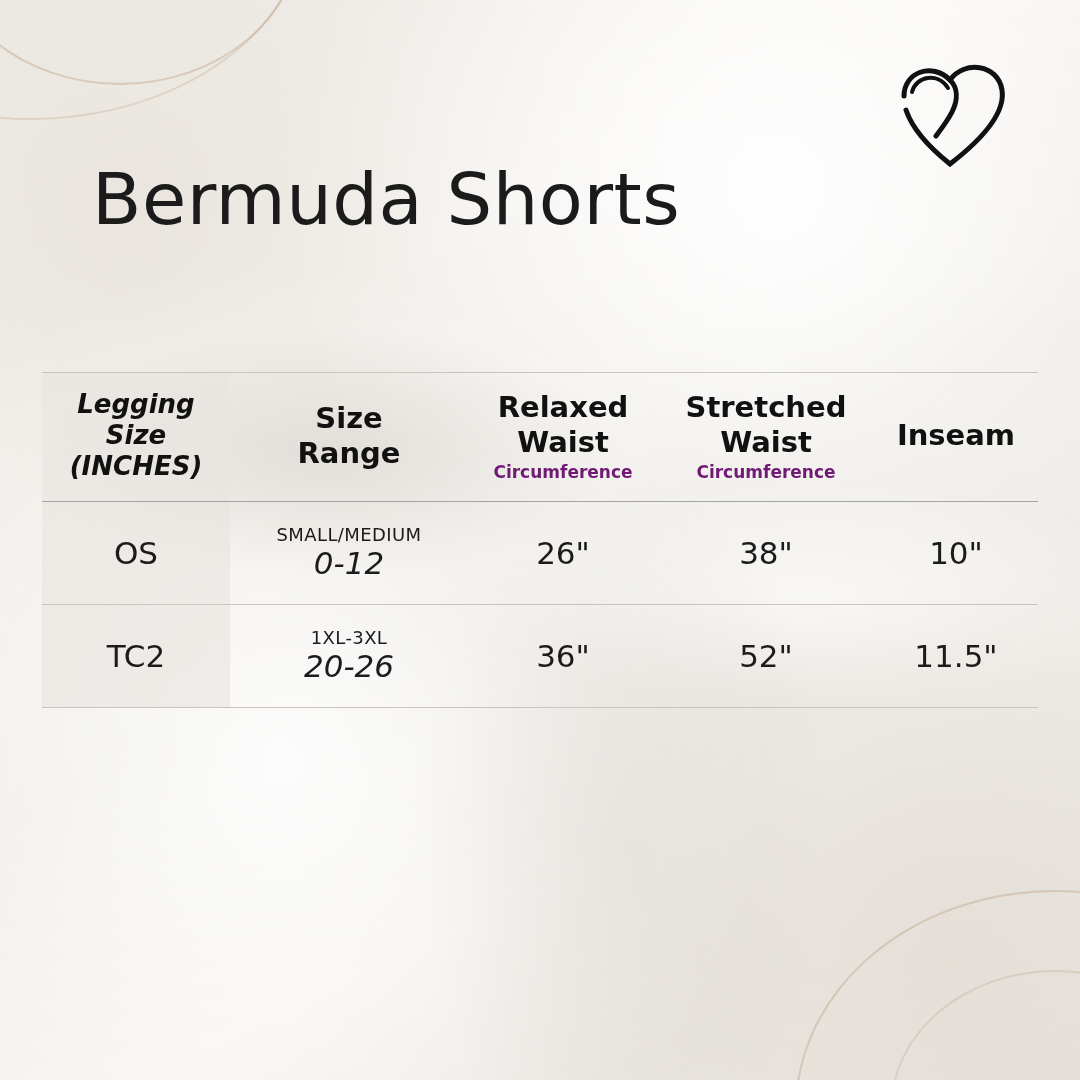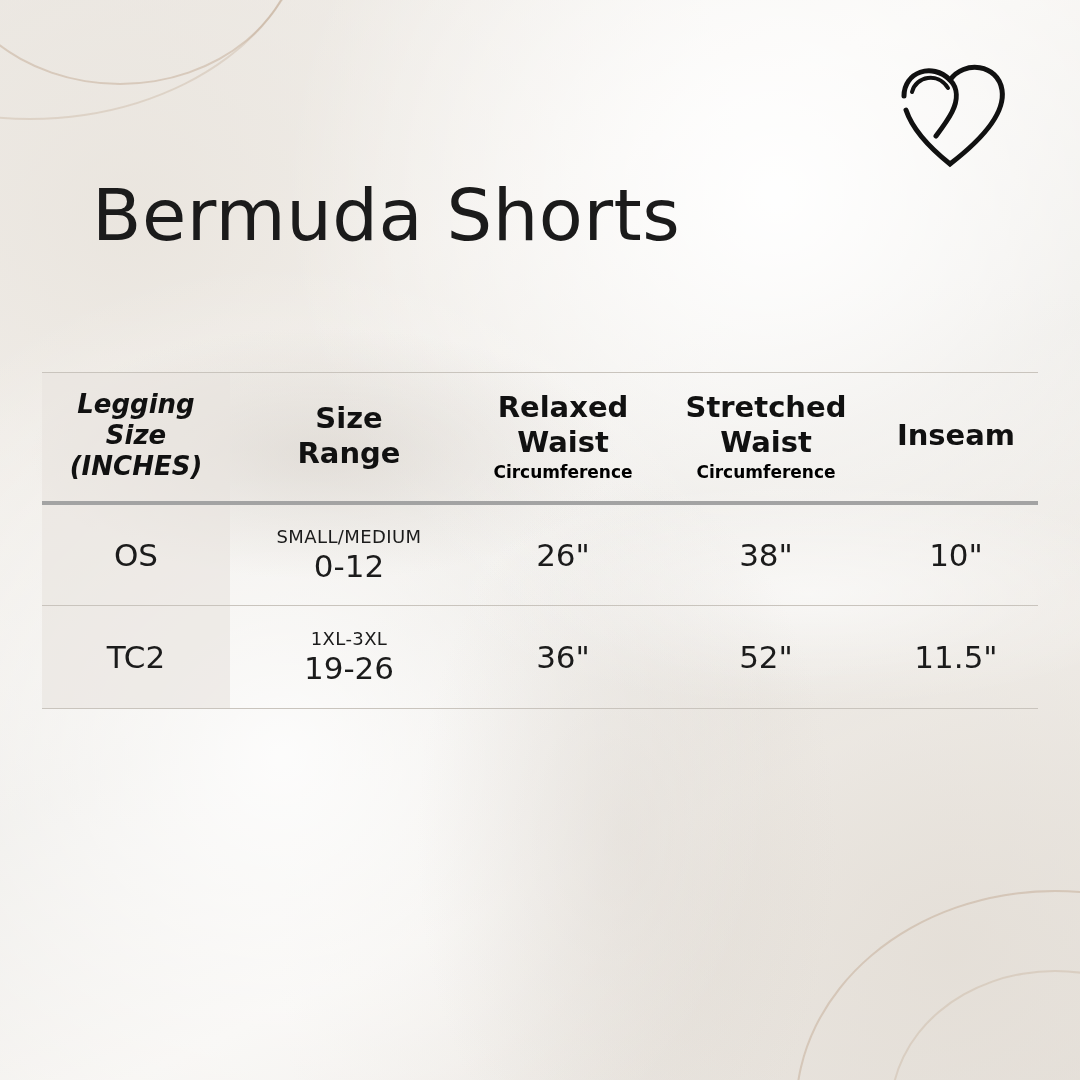--- a/index.html
+++ b/index.html
@@ -77,21 +77,21 @@
     position: absolute;
     right: 62px;
     top: 52px;
     width: 130px;
     height: 120px;
   }
 
   #title-block {
     position: absolute;
     left: 92px;
-    top: 168px;
+    top: 152px;
     width: 760px;
   }
   .title-line {
     font-family: "DejaVu Sans", sans-serif;
     font-size: 72px;
     line-height: 1.32;
     font-weight: 400;
     color: #1b1b1b;
     letter-spacing: 0.5px;
     white-space: nowrap;
@@ -108,21 +108,21 @@
   }
   #size-table col.c-size   { width: 188px; }
   #size-table col.c-range  { width: 238px; }
   #size-table col.c-relax  { width: 190px; }
   #size-table col.c-stretch{ width: 216px; }
   #size-table col.c-inseam { width: 164px; }
 
   #size-table thead th {
     padding: 16px 4px 18px 4px;
     vertical-align: middle;
-    border-bottom: 4px solid #a3a3a3;
+    border-bottom: 1px solid #a3a3a3;
     border-top: 1px solid #c9c4bd;
     text-align: center;
   }
   #size-table thead th.first-col {
     background: rgba(232,228,222,0.62);
   }
 
   .th-main {
     font-family: "DejaVu Sans", sans-serif;
     font-weight: 700;
@@ -131,21 +131,21 @@
     color: #111;
   }
   .th-main.italic {
     font-style: italic;
     font-size: 26px;
   }
   .th-sub {
     font-family: "DejaVu Sans", sans-serif;
     font-weight: 700;
     font-size: 17px;
-    color: #000000;
+    color: #701a75;
     margin-top: 2px;
   }
 
   #size-table tbody td {
     height: 103px;
     text-align: center;
     vertical-align: middle;
     border-bottom: 1px solid #c9c4bd;
     font-family: "DejaVu Sans", sans-serif;
     font-size: 31px;
@@ -164,20 +164,21 @@
     font-size: 18px;
     letter-spacing: 0.4px;
     color: #1b1b1b;
     line-height: 1.1;
     margin-bottom: 2px;
   }
   .range-cell .range-nums {
     display: block;
     font-size: 31px;
     line-height: 1.1;
+    font-style: italic;
   }
 </style>
 </head>
 <body>
 
 <div id="bg-layer"></div>
 <div class="swoosh" id="swoosh-top"></div>
 <div class="swoosh" id="swoosh-top2"></div>
 <div class="swoosh" id="swoosh-bottom"></div>
 <div class="swoosh" id="swoosh-bottom2"></div>
@@ -235,21 +236,21 @@
           <span class="range-nums">0-12</span>
         </td>
         <td>26"</td>
         <td>38"</td>
         <td>10"</td>
       </tr>
       <tr>
         <td class="first-col">TC2</td>
         <td class="range-cell">
           <span class="range-label">1XL-3XL</span>
-          <span class="range-nums">19-26</span>
+          <span class="range-nums">20-26</span>
         </td>
         <td>36"</td>
         <td>52"</td>
         <td>11.5"</td>
       </tr>
     </tbody>
   </table>
 
 </div>
 

